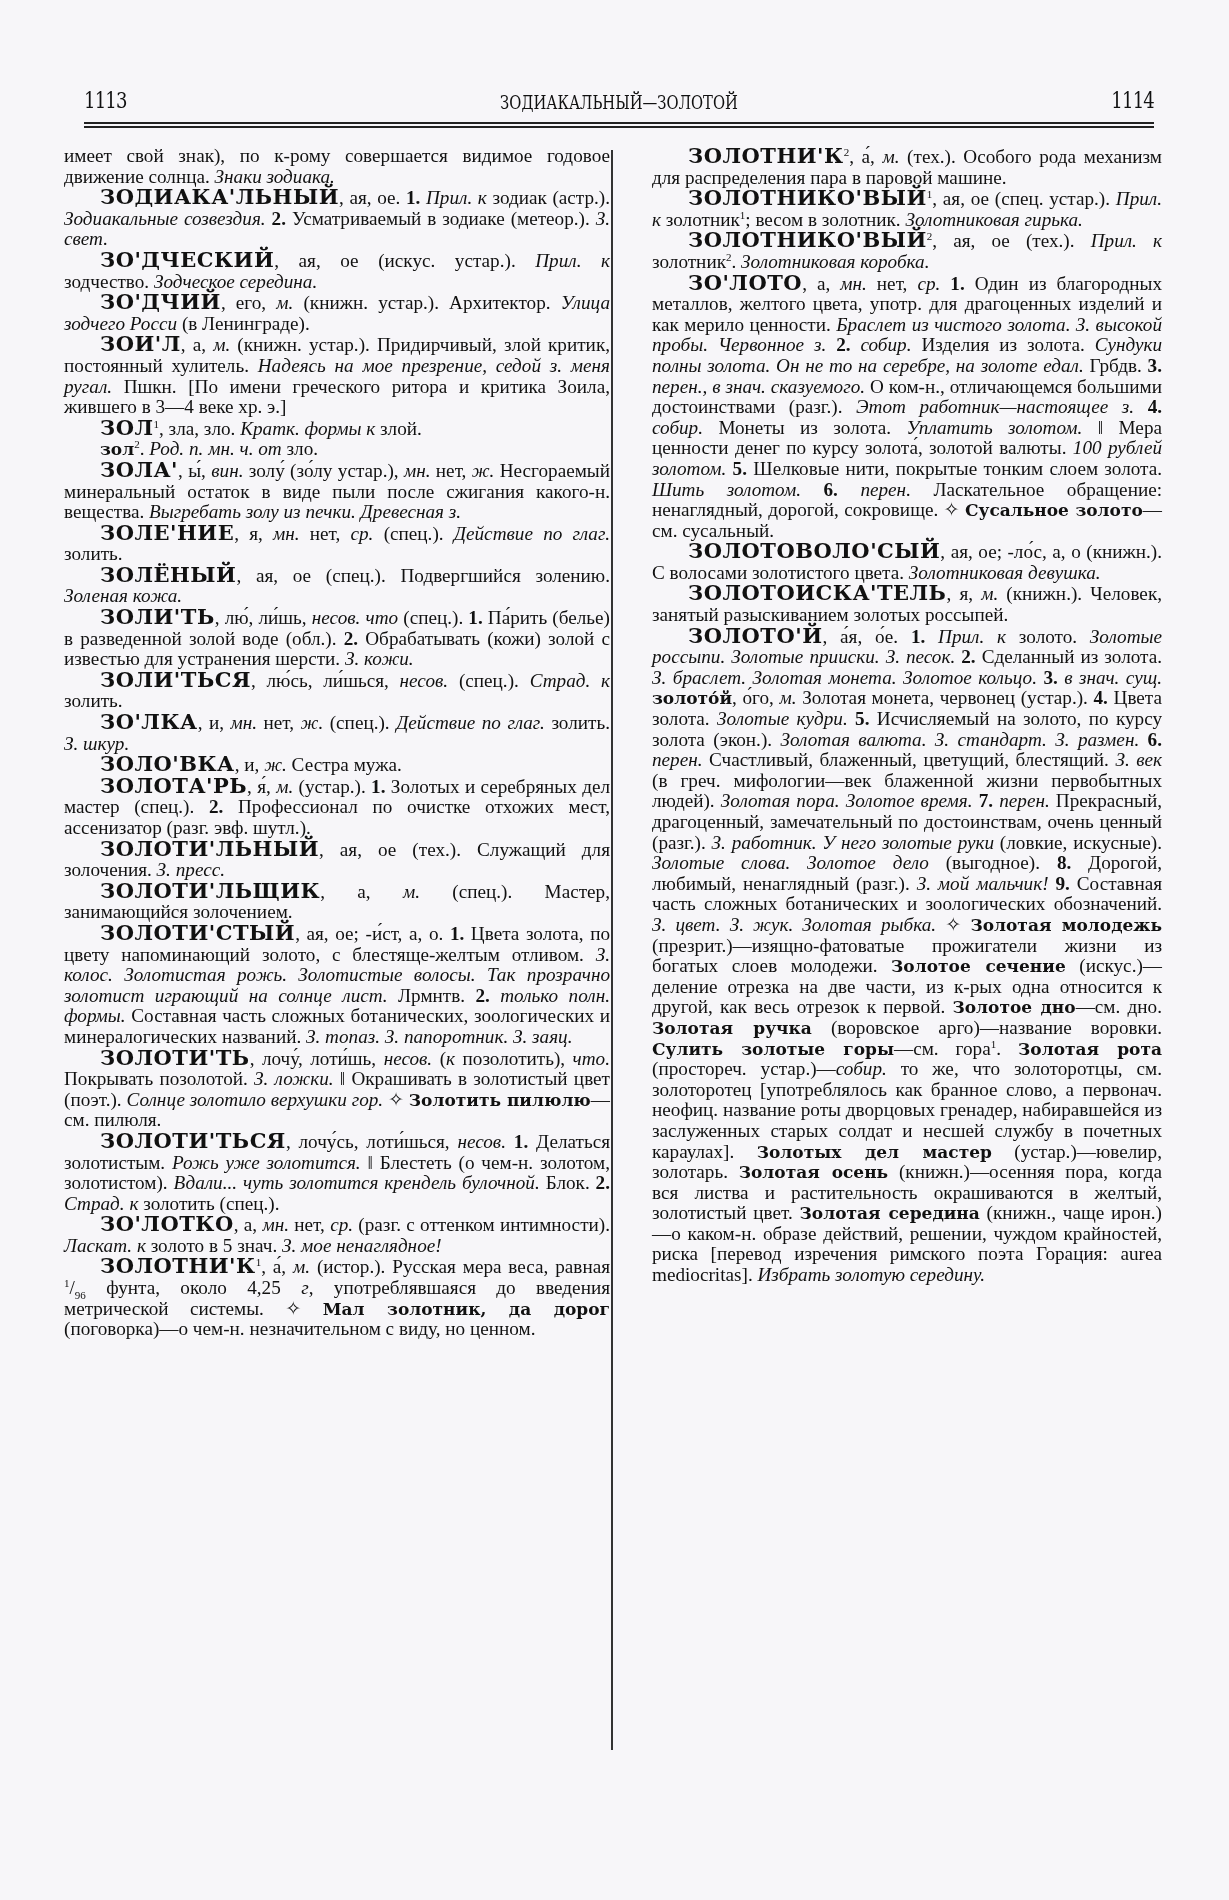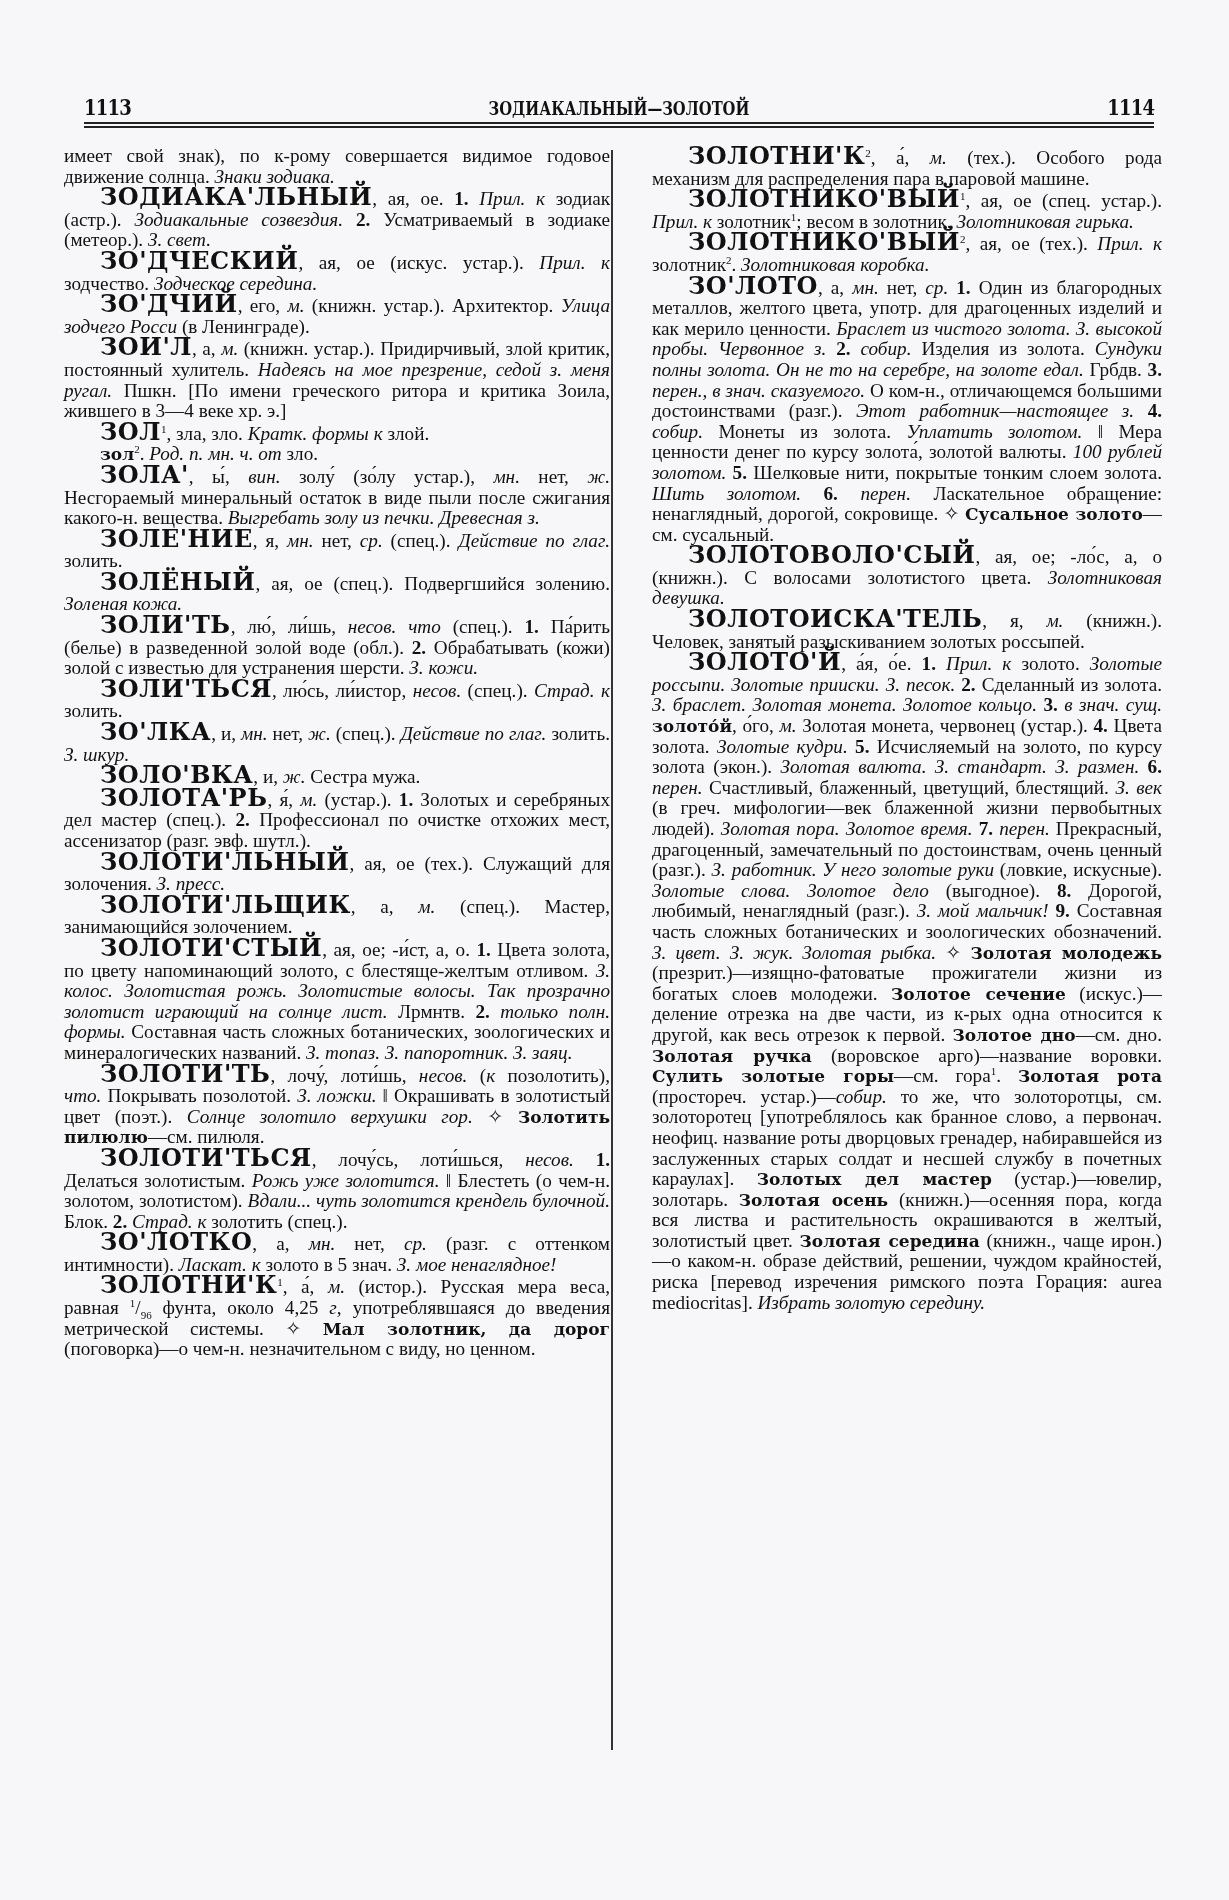--- a/index.html
+++ b/index.html
@@ -5,22 +5,22 @@
   html, body { margin: 0; padding: 0; }
   body {
     width: 1229px; height: 1900px;
     background: #f7f6f9;
     color: #111;
     font-family: "Liberation Serif", "DejaVu Serif", serif;
     position: relative;
     overflow: hidden;
   }
   .header {
-    position: absolute; left: 84px; top: 88px; width: 1070px; height: 30px;
-    font-family: "DejaVu Serif", serif; font-weight: bold;
+    position: absolute; left: 84px; top: 82px; width: 1070px; height: 30px;
+    font-family: "DejaVu Serif", serif; font-weight: normal;
   }
   .pg-left { position: absolute; left: 0; top: 6px; font-size: 22px; letter-spacing: -1px; transform: scaleX(0.82); transform-origin: left; }
   .pg-right { position: absolute; right: 0; top: 6px; font-size: 22px; letter-spacing: -1px; transform: scaleX(0.82); transform-origin: right; }
   .running-head { position: absolute; left: 0; right: 0; top: 10px; text-align: center; font-size: 18px; transform: scaleX(0.82); }
   .rule {
     position: absolute; left: 84px; width: 1070px; top: 122px; height: 6px;
     border-top: 2px solid #222; border-bottom: 2px solid #222;
     box-sizing: border-box;
   }
   .col {
@@ -29,21 +29,21 @@
     text-align: justify; hyphens: none;
   }
   .col-left { left: 64px; width: 546px; }
   .col-right { left: 652px; width: 510px; }
   .divider {
     position: absolute; left: 611px; top: 150px; width: 2px; height: 1600px;
     background: #333;
   }
   .entry { text-indent: 36px; margin: 0; }
   .entry.cont { text-indent: 0; }
-  .hw { font-family: "DejaVu Serif", serif; font-weight: bold; font-size: 24px; letter-spacing: 0.5px; }
+  .hw { font-family: "DejaVu Serif", serif; font-weight: bold; font-size: 21px; letter-spacing: 0.5px; }
   .b { font-weight: bold; }
   .bs { font-family: "DejaVu Serif", serif; font-weight: bold; font-size: 17px; }
   .i { font-style: italic; }
   sup { font-size: 11px; line-height: 0; }
   sub { font-size: 11px; line-height: 0; font-family: Liberation Serif, serif; }
 </style>
 </head>
 <body>
 
 <div class="header">
@@ -58,21 +58,21 @@
     <p class="entry"><span class="hw">ЗОДИАКА'ЛЬНЫЙ</span><span>, ая, ое. </span><span class="b">1. </span><span class="i">Прил.</span><span> </span><span class="i">к</span><span> зодиак (астр.). </span><span class="i">Зодиакальные созвездия.</span><span> </span><span class="b">2.</span><span> Усматриваемый в зодиаке (метеор.). </span><span class="i">З. свет.</span></p>
     <p class="entry"><span class="hw">ЗО'ДЧЕСКИЙ</span><span>, ая, ое (искус. устар.). </span><span class="i">Прил. к</span><span> зодчество. </span><span class="i">Зодческое середина.</span></p>
     <p class="entry"><span class="hw">ЗО'ДЧИЙ</span><span>, его, </span><span class="i">м.</span><span> (книжн. устар.). Архитектор. </span><span class="i">Улица зодчего Росси</span><span> (в Ленинграде).</span></p>
     <p class="entry"><span class="hw">ЗОИ'Л</span><span>, а, </span><span class="i">м.</span><span> (книжн. устар.). Придирчивый, злой критик, постоянный хулитель. </span><span class="i">Надеясь на мое презрение, седой з. меня ругал.</span><span> Пшкн. [По имени греческого ритора и критика Зоила, жившего в 3—4 веке хр. э.]</span></p>
     <p class="entry"><span class="hw">ЗОЛ</span><sup>1</sup><span>, зла, зло. </span><span class="i">Кратк. формы к</span><span> злой.</span></p>
     <p class="entry"><span class="bs">зол</span><sup>2</sup><span>. </span><span class="i">Род. п. мн. ч. от</span><span> зло.</span></p>
     <p class="entry"><span class="hw">ЗОЛА'</span><span>, ы́, </span><span class="i">вин.</span><span> золу́ (зо́лу устар.), </span><span class="i">мн.</span><span> нет, </span><span class="i">ж.</span><span> Несгораемый минеральный остаток в виде пыли после сжигания какого-н. вещества. </span><span class="i">Выгребать золу из печки. Древесная з.</span></p>
     <p class="entry"><span class="hw">ЗОЛЕ'НИЕ</span><span>, я, </span><span class="i">мн.</span><span> нет, </span><span class="i">ср.</span><span> (спец.). </span><span class="i">Действие по глаг.</span><span> золить.</span></p>
     <p class="entry"><span class="hw">ЗОЛЁНЫЙ</span><span>, ая, ое (спец.). Подвергшийся золению. </span><span class="i">Золеная кожа.</span></p>
     <p class="entry"><span class="hw">ЗОЛИ'ТЬ</span><span>, лю́, ли́шь, </span><span class="i">несов.</span><span> </span><span class="i">что</span><span> (спец.). </span><span class="b">1.</span><span> Па́рить (белье) в разведенной золой воде (обл.). </span><span class="b">2.</span><span> Обрабатывать (кожи) золой с известью для устранения шерсти. </span><span class="i">З. кожи.</span></p>
-    <p class="entry"><span class="hw">ЗОЛИ'ТЬСЯ</span><span>, лю́сь, ли́истор, </span><span class="i">несов.</span><span> (спец.). </span><span class="i">Страд. к</span><span> золить.</span></p>
+    <p class="entry"><span class="hw">ЗОЛИ'ТЬСЯ</span><span>, лю́сь, ли́шься, </span><span class="i">несов.</span><span> (спец.). </span><span class="i">Страд. к</span><span> золить.</span></p>
     <p class="entry"><span class="hw">ЗО'ЛКА</span><span>, и, </span><span class="i">мн.</span><span> нет, </span><span class="i">ж.</span><span> (спец.). </span><span class="i">Действие по глаг.</span><span> золить. </span><span class="i">З. шкур.</span></p>
     <p class="entry"><span class="hw">ЗОЛО'ВКА</span><span>, и, </span><span class="i">ж.</span><span> Сестра мужа.</span></p>
     <p class="entry"><span class="hw">ЗОЛОТА'РЬ</span><span>, я́, </span><span class="i">м.</span><span> (устар.). </span><span class="b">1.</span><span> Золотых и серебряных дел мастер (спец.). </span><span class="b">2.</span><span> Профессионал по очистке отхожих мест, ассенизатор (разг. эвф. шутл.).</span></p>
     <p class="entry"><span class="hw">ЗОЛОТИ'ЛЬНЫЙ</span><span>, ая, ое (тех.). Служащий для золочения. </span><span class="i">З. пресс.</span></p>
     <p class="entry"><span class="hw">ЗОЛОТИ'ЛЬЩИК</span><span>, а, </span><span class="i">м.</span><span> (спец.). Мастер, занимающийся золочением.</span></p>
     <p class="entry"><span class="hw">ЗОЛОТИ'СТЫЙ</span><span>, ая, ое; -и́ст, а, о. </span><span class="b">1.</span><span> Цвета золота, по цвету напоминающий золото, с блестяще-желтым отливом. </span><span class="i">З. колос. Золотистая рожь. Золотистые волосы. Так прозрачно золотист играющий на солнце лист.</span><span> Лрмнтв. </span><span class="b">2.</span><span> </span><span class="i">только полн. формы.</span><span> Составная часть сложных ботанических, зоологических и минералогических названий. </span><span class="i">З. топаз. З. папоротник. З. заяц.</span></p>
     <p class="entry"><span class="hw">ЗОЛОТИ'ТЬ</span><span>, лочу́, лоти́шь, </span><span class="i">несов.</span><span> (</span><span class="i">к</span><span> позолотить), </span><span class="i">что.</span><span> Покрывать позолотой. </span><span class="i">З. ложки.</span><span> ‖ Окрашивать в золотистый цвет (поэт.). </span><span class="i">Солнце золотило верхушки гор.</span><span> ✧ </span><span class="bs">Золотить пилюлю</span><span>—см. пилюля.</span></p>
     <p class="entry"><span class="hw">ЗОЛОТИ'ТЬСЯ</span><span>, лочу́сь, лоти́шься, </span><span class="i">несов.</span><span> </span><span class="b">1.</span><span> Делаться золотистым. </span><span class="i">Рожь уже золотится.</span><span> ‖ Блестеть (о чем-н. золотом, золотистом). </span><span class="i">Вдали... чуть золотится крендель булочной.</span><span> Блок. </span><span class="b">2.</span><span> </span><span class="i">Страд. к</span><span> золотить (спец.).</span></p>
     <p class="entry"><span class="hw">ЗО'ЛОТКО</span><span>, а, </span><span class="i">мн.</span><span> нет, </span><span class="i">ср.</span><span> (разг. с оттенком интимности). </span><span class="i">Ласкат. к</span><span> золото в 5 знач. </span><span class="i">З. мое ненаглядное!</span></p>
     <p class="entry"><span class="hw">ЗОЛОТНИ'К</span><sup>1</sup><span>, а́, </span><span class="i">м.</span><span> (истор.). Русская мера веса, равная </span><sup>1</sup><span>/</span><sub>96</sub><span> фунта, около 4,25 </span><span class="i">г</span><span>, употреблявшаяся до введения метрической системы. ✧ </span><span class="bs">Мал золотник, да дорог</span><span> (поговорка)—о чем-н. незначительном с виду, но ценном.</span></p>

